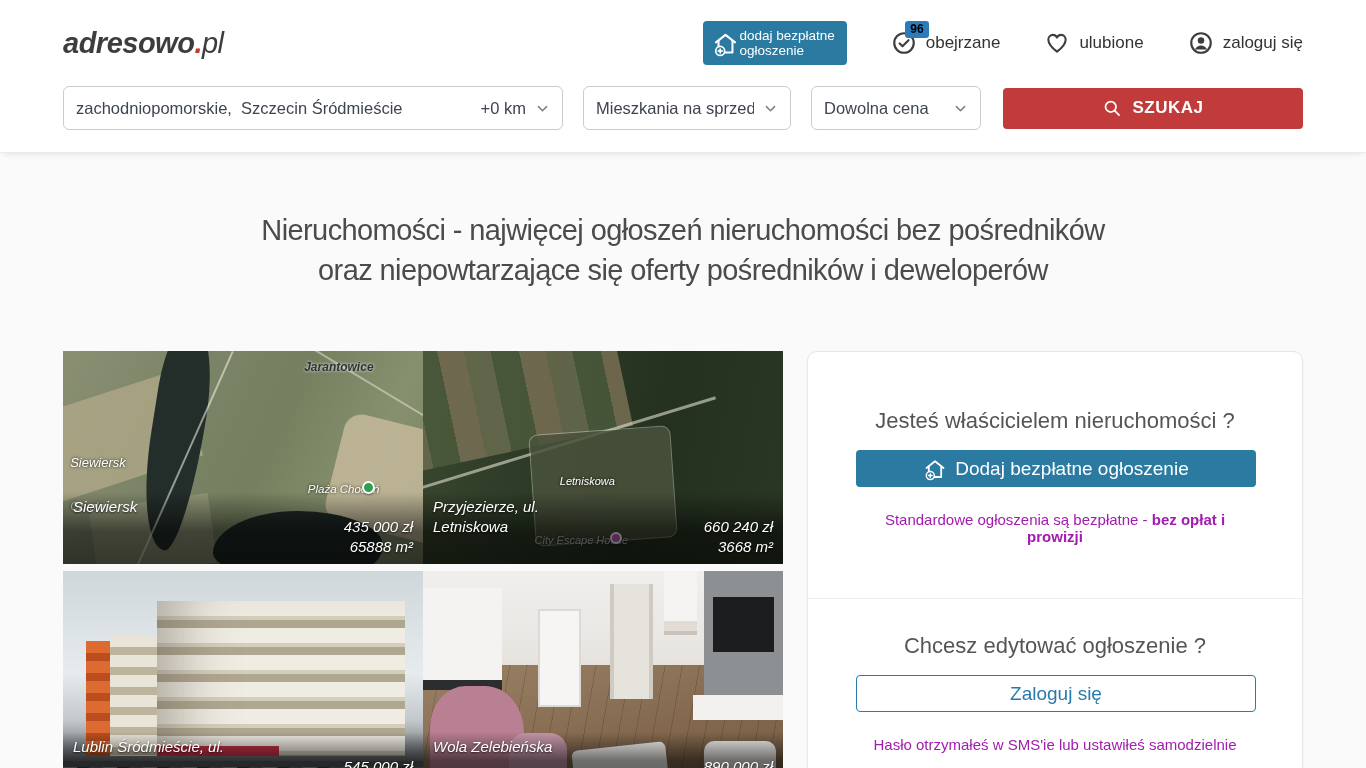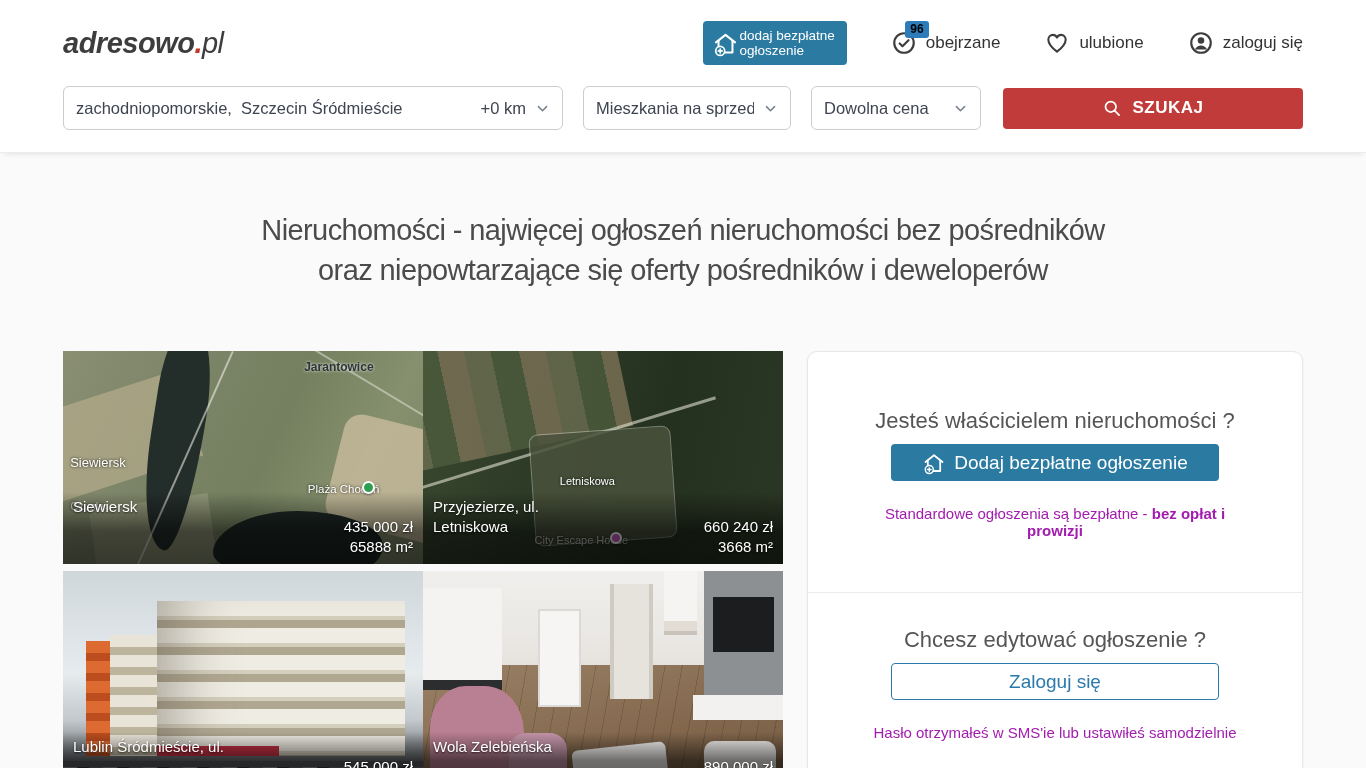--- a/index.html
+++ b/index.html
@@ -30,21 +30,21 @@
   .search-btn { width:300px; height:41px; margin-left:22px; background:#c23b3b; border:none; border-radius:4px; color:#fff; font-weight:700; font-size:17px; letter-spacing:.5px; display:flex; align-items:center; justify-content:center; gap:9px; cursor:pointer; font-family:inherit; }
 
   
   .main { background:#fafafa; height:682px; padding-top:57px; }
   .headline { text-align:center; font-weight:400; font-size:29px; line-height:40px; color:#4b4b4b; letter-spacing:-0.6px; }
   .headline span { display:block; }
   .content { display:flex; gap:24px; padding:0 63px; margin-top:61px; align-items:flex-start; }
 
   
   .cards { width:720px; display:grid; grid-template-columns:360px 360px; grid-auto-rows:213px; column-gap:0; row-gap:7px; }
-  .card { position:relative; overflow:hidden; cursor:pointer; background:#888; }
+  .card { position:relative; overflow:hidden; cursor:pointer; background:#888;font-style:italic; }
   .photo { position:absolute; inset:0; }
   .overlay { position:absolute; left:0; right:0; bottom:0; display:flex; justify-content:space-between; align-items:flex-start; padding:5px 10px 7px; color:#fff; font-size:15px; line-height:20px; background:linear-gradient(180deg, rgba(0,0,0,0), rgba(0,0,0,.55) 55%, rgba(0,0,0,.62)); min-height:46px; }
   .l-name { max-width:52%; text-shadow:0 1px 2px rgba(0,0,0,.7); }
   .l-meta { text-align:right; text-shadow:0 1px 2px rgba(0,0,0,.7);margin-top:20px; }
 
   .map-label { position:absolute; font-size:11.5px; color:#fff; text-shadow:0 0 3px rgba(0,0,0,.9); white-space:nowrap; }
   .map-label.dark { color:#2e3338; text-shadow:0 0 3px rgba(255,255,255,.9); font-weight:700; font-size:12px; }
   .map-label.faint { color:rgba(235,235,235,.75); font-size:11px; }
   .pin { position:absolute; border-radius:50%; border:2px solid #fff; box-shadow:0 1px 2px rgba(0,0,0,.4); }
   .pin.green { width:13px; height:13px; background:#2e9e4f; }
@@ -90,21 +90,21 @@
   .i-chair2 { position:absolute; left:24%; bottom:-2%; width:16%; height:26%; background:#c395a8; border-radius:30% 30% 15% 15%; }
   .i-table { position:absolute; left:42%; bottom:-8%; width:26%; height:26%; background:#f3f2f0; border-radius:6px; transform:rotate(-6deg); }
   .i-sofa { position:absolute; right:2%; bottom:-4%; width:20%; height:24%; background:#efedea; border-radius:10px 10px 0 0; }
 
   
   .sidebar { width:496px; background:#fff; border:1px solid #e7e7e7; border-radius:10px; box-shadow:0 1px 3px rgba(0,0,0,.05); height:440px; overflow:hidden; }
   .side-sec { padding:0 48px; text-align:center; }
   .side-sec.first { padding-top:56px; }
   .side-sec.second { padding-top:34px; }
   .side-title { font-size:22px; font-weight:400; color:#555; }
-  .side-btn { display:flex; align-items:center; justify-content:center; gap:8px; width:328px; height:37px; margin:10px auto 0; border-radius:4px; font-size:19px; cursor:pointer; font-family:inherit; }
+  .side-btn { display:flex; align-items:center; justify-content:center; gap:8px; width:400px; height:37px; margin:16px auto 0; border-radius:4px; font-size:19px; cursor:pointer; font-family:inherit; }
   .side-btn.solid { background:#2a7aa1; color:#fff; border:none; }
   .side-btn.outline { background:#fff; color:#2a7aab; border:1px solid #2a7aab; }
   .side-note { margin-top:24px; font-size:15px; color:#a21caf; }
   .side-note b { font-weight:700; }
   .divider { border-top:1px solid #ececec; margin-top:53px; }
 
   svg { display:block; }
 </style>
 </head>
 <body>

